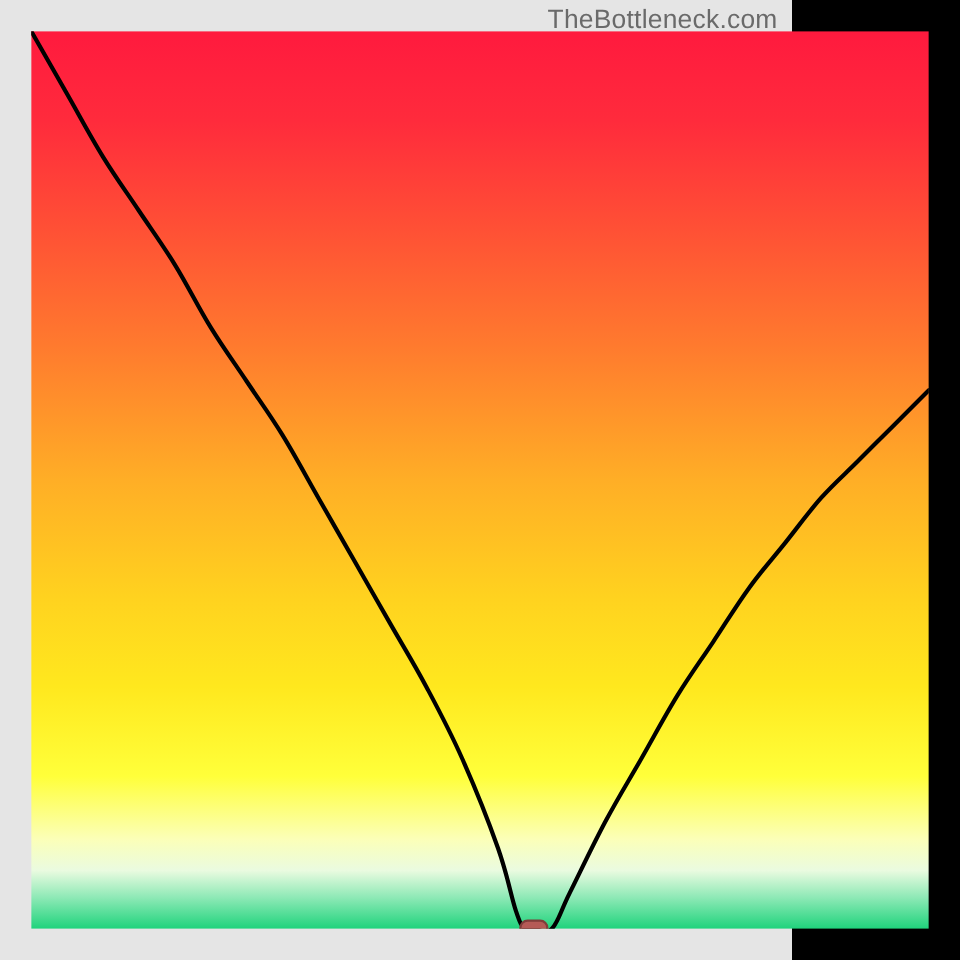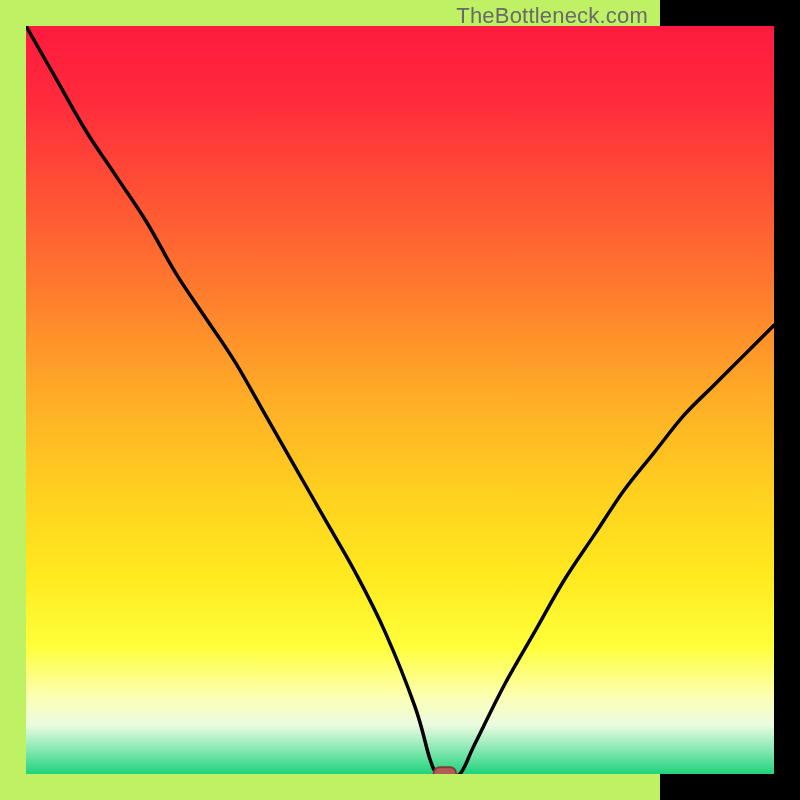--- a/index.html
+++ b/index.html
@@ -10,21 +10,21 @@
     background: #000;
     overflow: hidden;
     font-family: Arial, Helvetica, sans-serif;
   }
   .frame {
     position: absolute;
     left: 0;
     top: 0;
     width: 660px;
     height: 800px;
-    background: #bef264;
+    background: #e5e5e5;
   }
   .plot {
     position: absolute;
     left: 26px;
     top: 26px;
     width: 748px;
     height: 748px;
   }
   .attribution {
     position: absolute;

